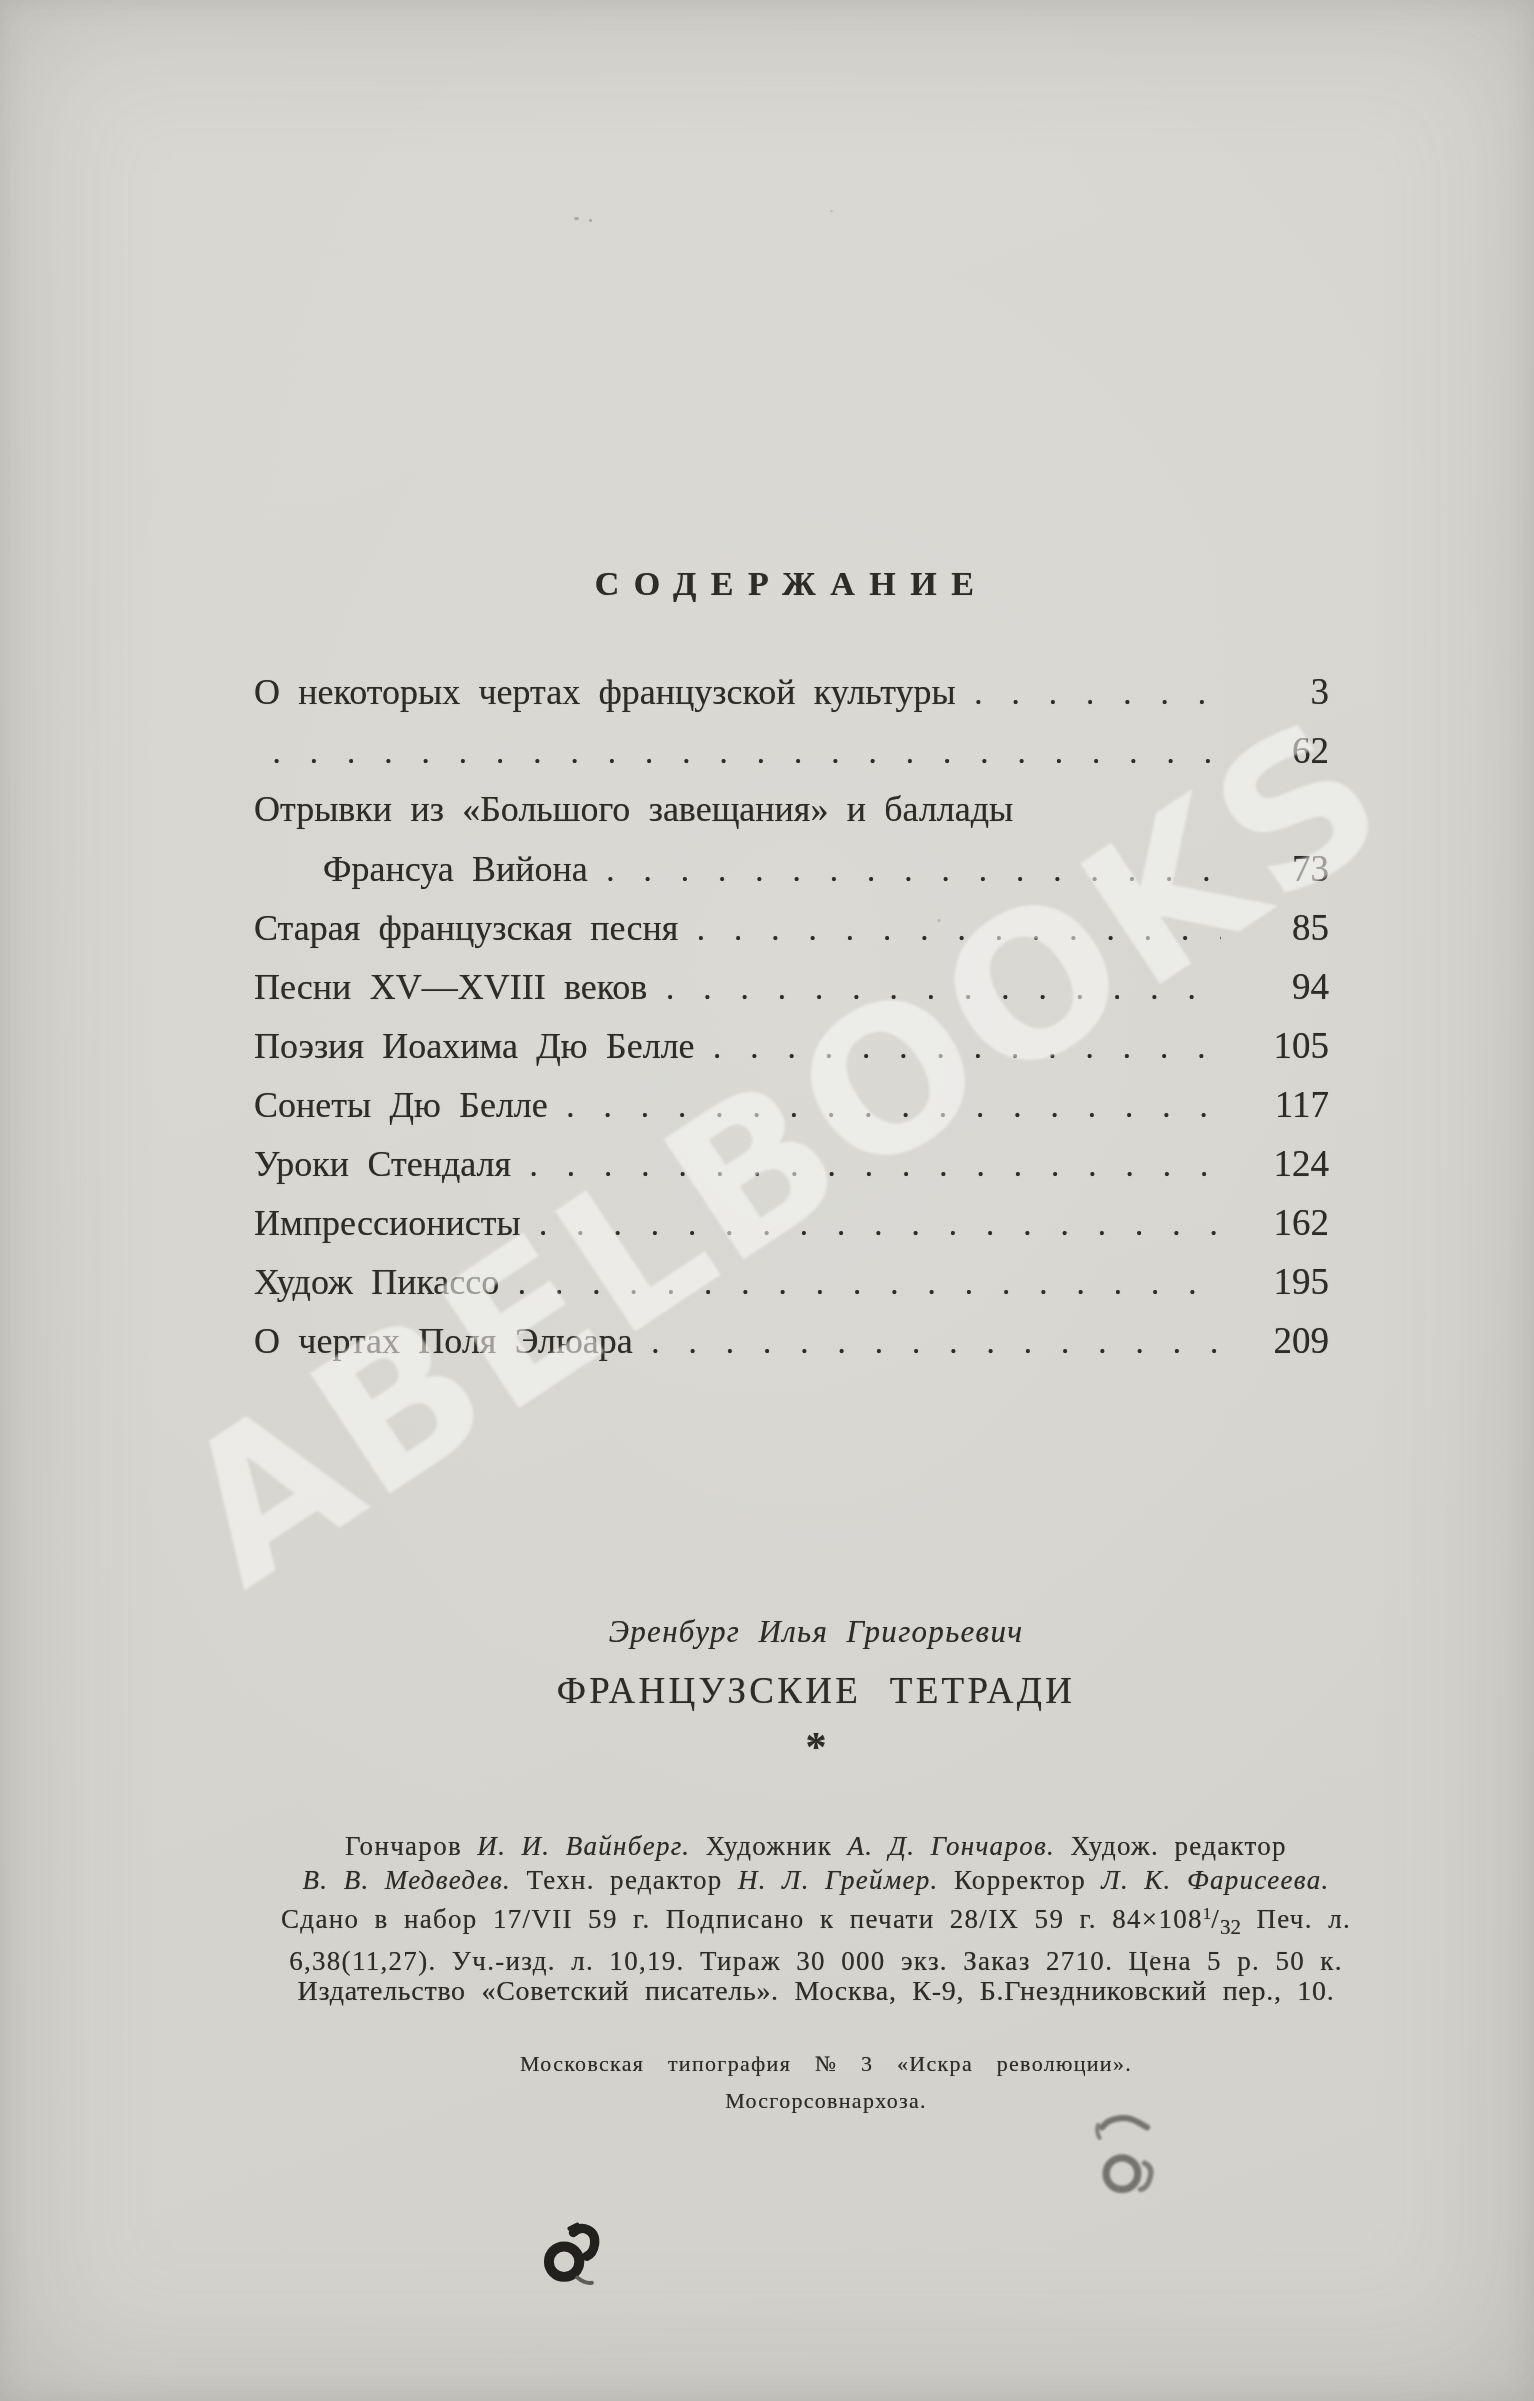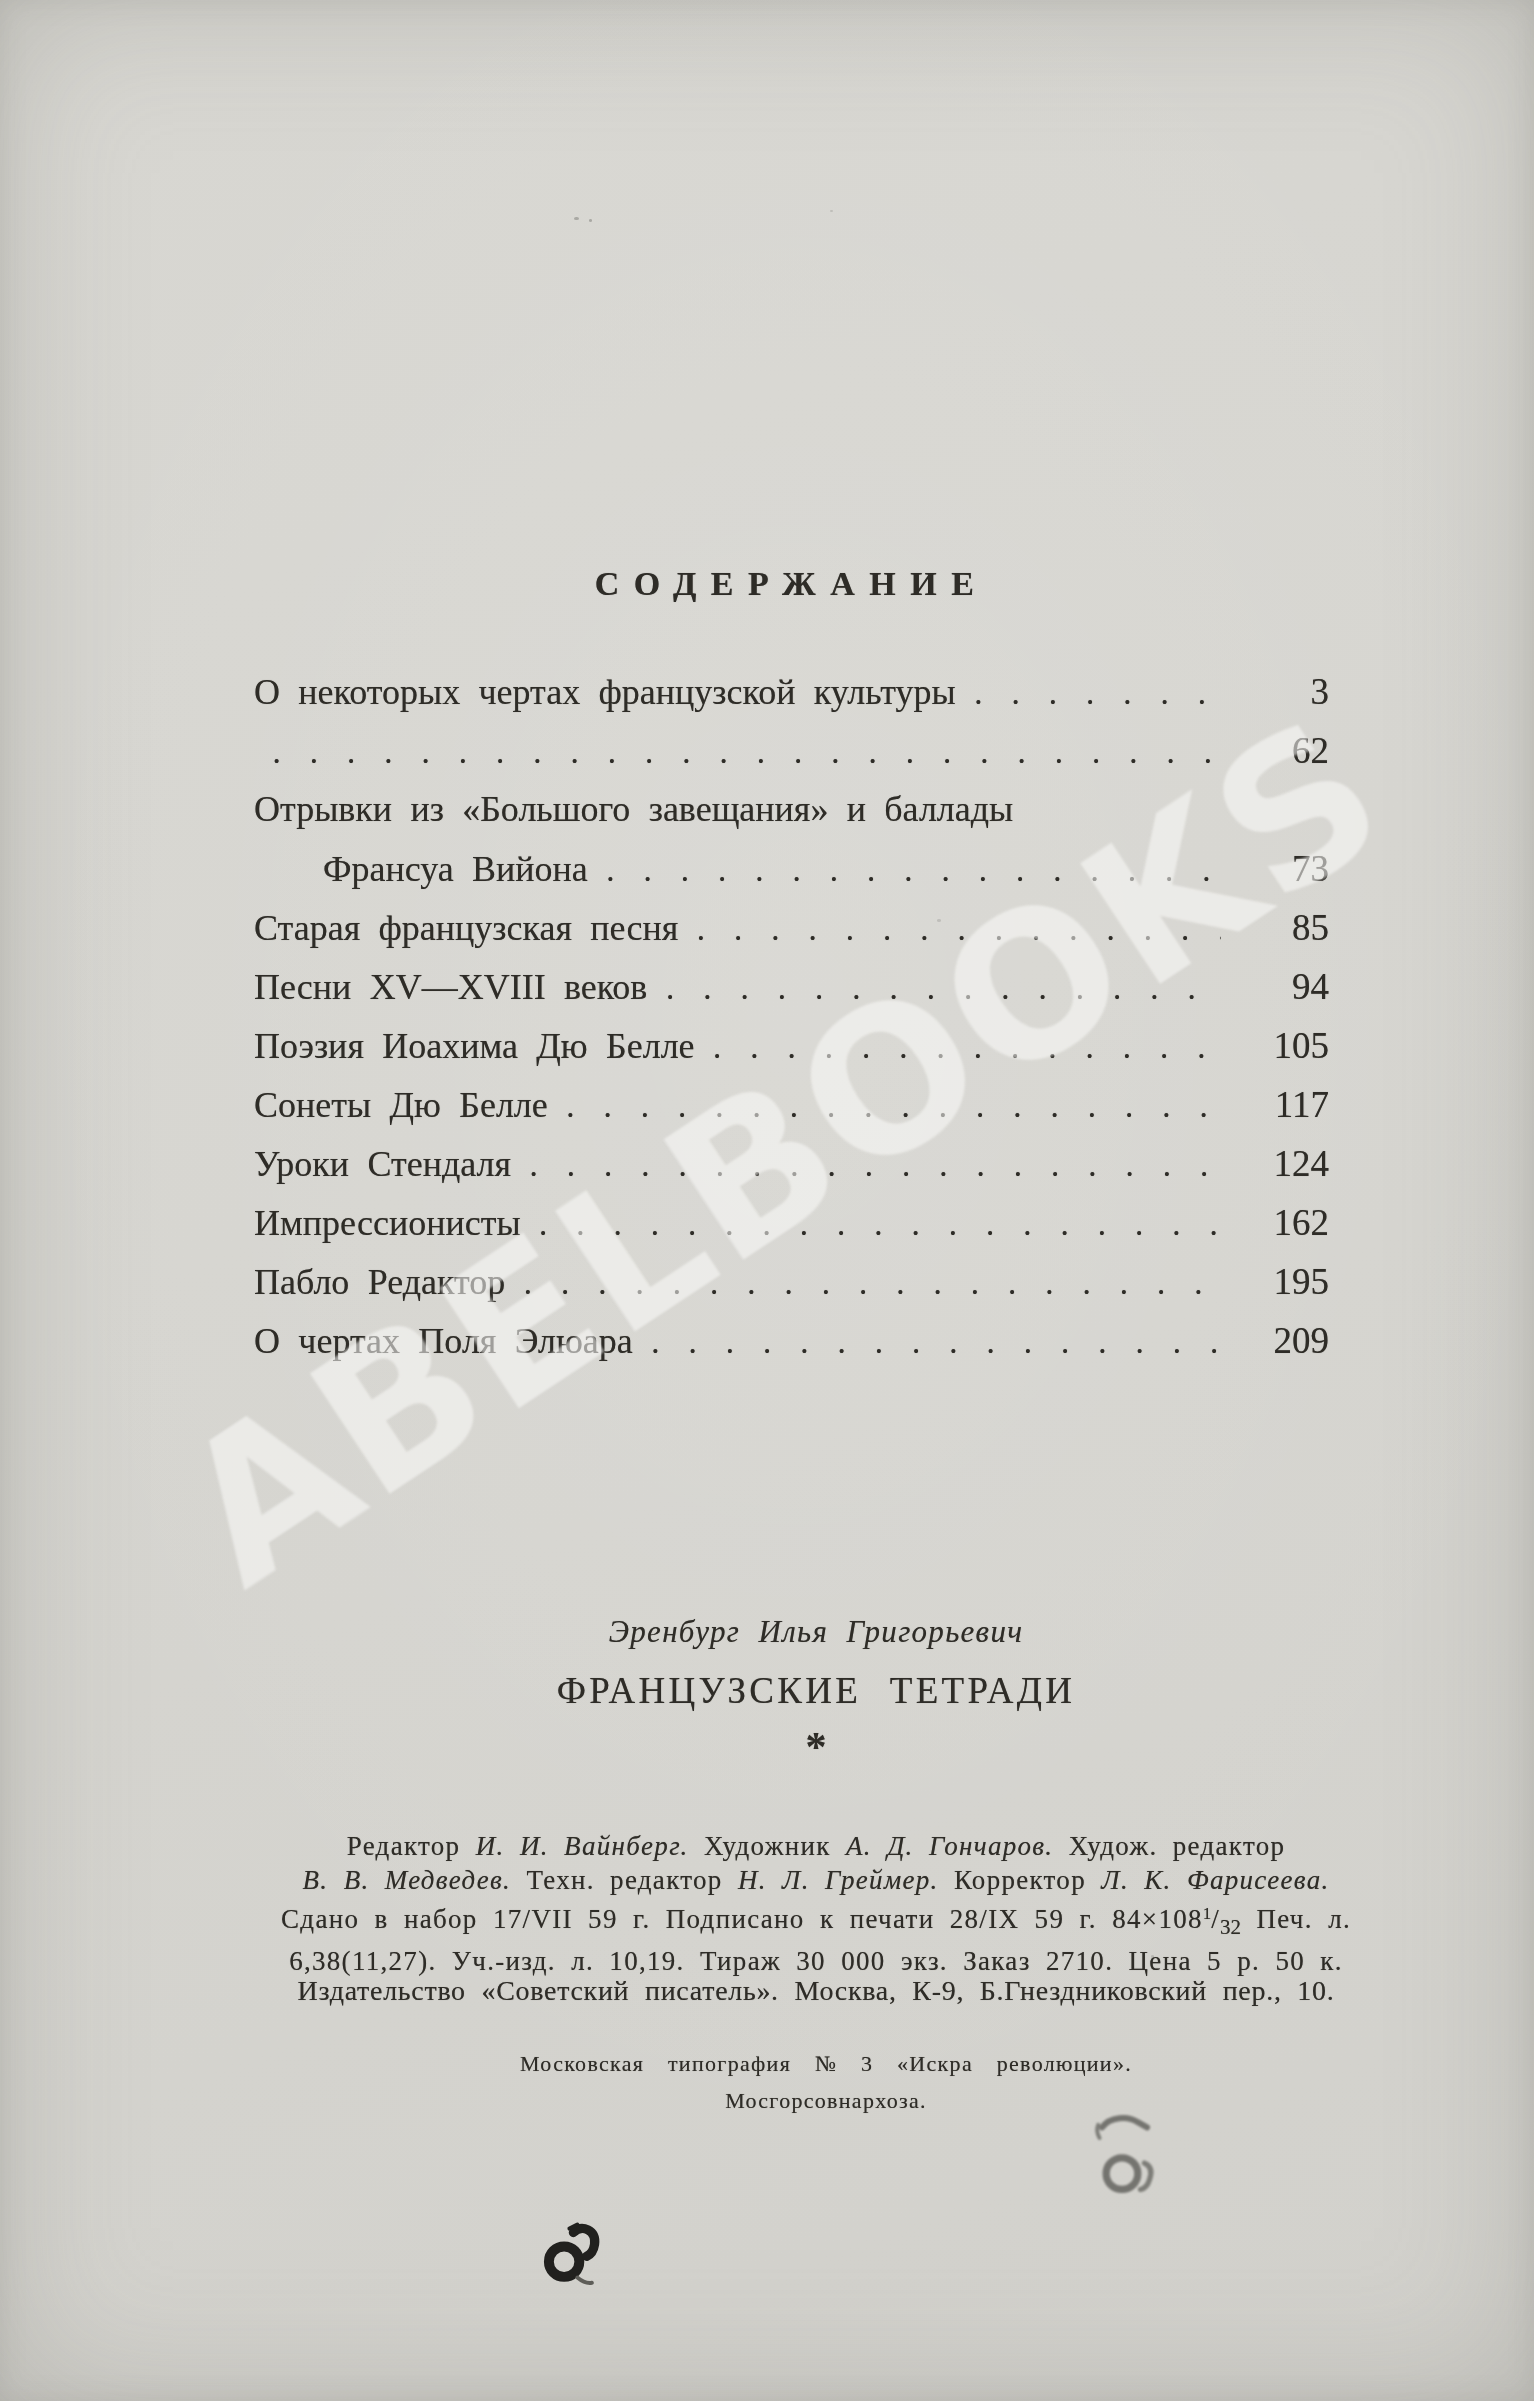--- a/index.html
+++ b/index.html
@@ -157,37 +157,37 @@
         <span class="toc-label">Уроки Стендаля</span>
         <span class="leader">..............................</span>
         <span class="toc-page">124</span>
       </div>
       <div class="toc-row">
         <span class="toc-label">Импрессионисты</span>
         <span class="leader">..............................</span>
         <span class="toc-page">162</span>
       </div>
       <div class="toc-row">
-        <span class="toc-label">Пабло Редактор</span>
+        <span class="toc-label">Худож Пикассо</span>
         <span class="leader">..............................</span>
         <span class="toc-page">195</span>
       </div>
       <div class="toc-row">
         <span class="toc-label">О чертах Поля Элюара</span>
         <span class="leader">..............................</span>
         <span class="toc-page">209</span>
       </div>
     </div>
 
   <div class="imprint-author ink">Эренбург Илья Григорьевич</div>
   <div class="imprint-title ink">ФРАНЦУЗСКИЕ ТЕТРАДИ</div>
   <div class="imprint-star ink">*</div>
 
   <div class="credits ink">
-      <div class="credit-line"><span>Редактор </span><i>И. И. Вайнберг.</i><span> Художник </span><i>А. Д. Гончаров.</i><span> Худож. редактор</span></div>
+      <div class="credit-line"><span>Гончаров </span><i>И. И. Вайнберг.</i><span> Художник </span><i>А. Д. Гончаров.</i><span> Худож. редактор</span></div>
       <div class="credit-line"><i>В. В. Медведев.</i><span> Техн. редактор </span><i>Н. Л. Греймер.</i><span> Корректор </span><i>Л. К. Фарисеева.</i></div>
       <div class="credit-line"><span>Сдано в набор 17/VII 59 г. Подписано к печати 28/IX 59 г.  84×108</span><sup>1</sup><span>/</span><sub>32</sub><span> Печ. л.</span></div>
       <div class="credit-line"><span>6,38(11,27). Уч.-изд. л. 10,19. Тираж 30 000 экз. Заказ 2710. Цена 5 р. 50 к.</span></div>
     </div>
 
   <div class="publisher ink">Издательство «Советский писатель». Москва, К-9, Б.Гнездниковский пер., 10.</div>
 
   <div class="printer ink">
     <div class="printer-l1">Московская типография № 3 «Искра революции».</div>
     <div class="printer-l2">Мосгорсовнархоза.</div>

